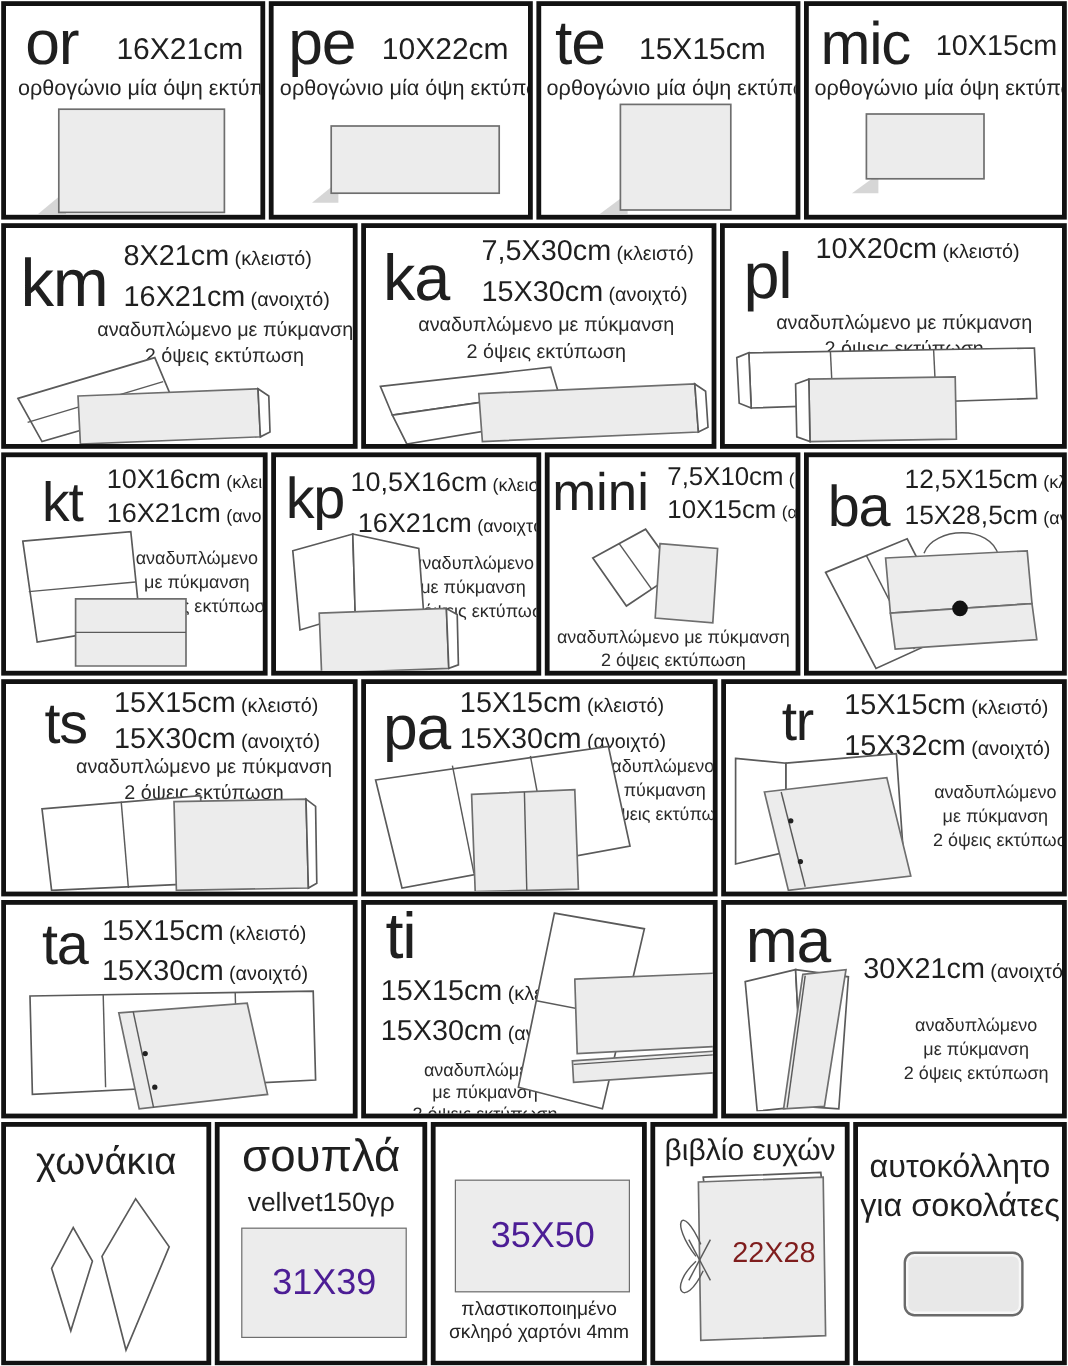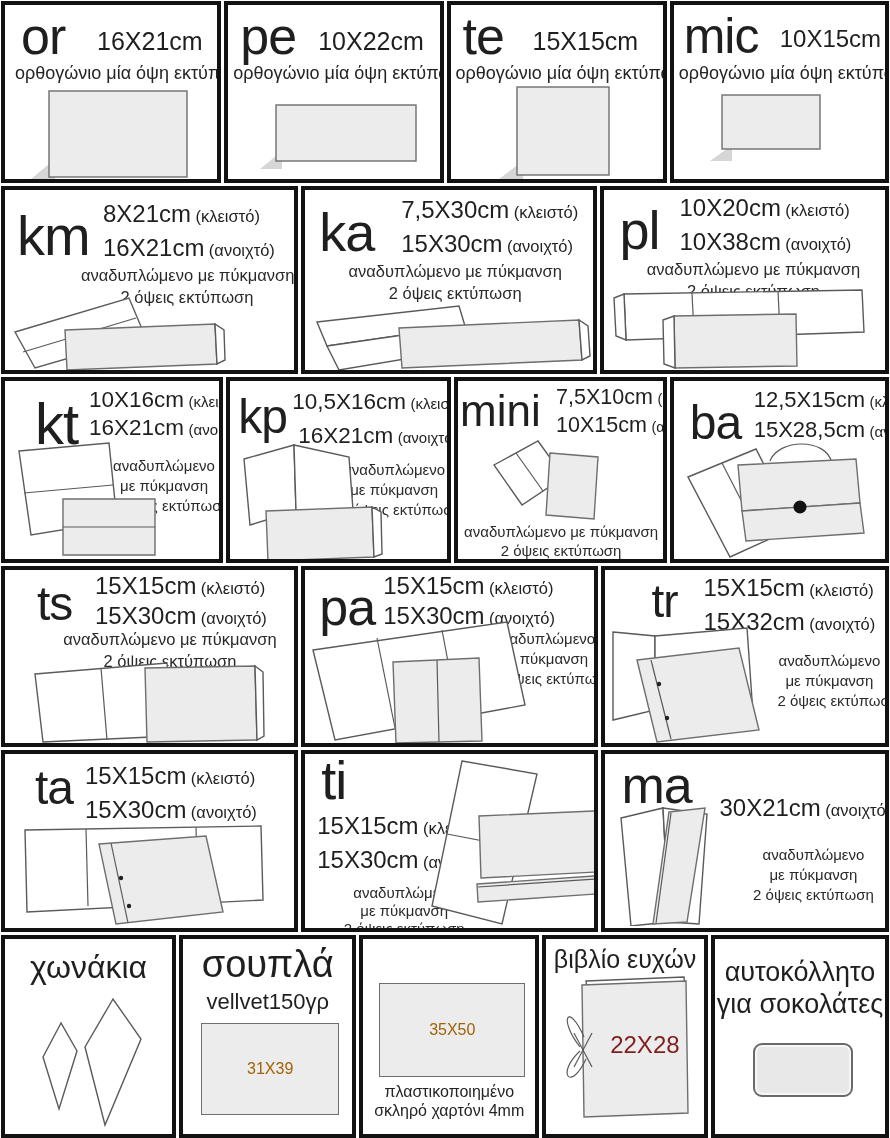--- a/index.html
+++ b/index.html
@@ -16,21 +16,21 @@
   .desc{position:absolute;font-size:18px;white-space:nowrap;color:#242424}
   .fold{position:absolute;font-size:16.5px;text-align:center;white-space:nowrap;color:#2a2a2a;line-height:1.2}
   .fold.sm{font-size:15px}
   .draw{position:absolute}
   .gr{fill:#ececec;stroke:#6e6e6e;stroke-width:1.4}
   .wh{fill:#ffffff;stroke:#5a5a5a;stroke-width:1.4}
   .ln{stroke:#5a5a5a;stroke-width:1.2;fill:none}
   .sh{fill:#c8c8c8;opacity:.75}
   .title{position:absolute;text-align:center;white-space:nowrap;color:#1f1f1f}
   .grbox{position:absolute;background:#ececec;border:1.5px solid #6e6e6e;display:flex;
-    align-items:center;justify-content:center;font-size:16px;color:#a16207}
+    align-items:center;justify-content:center;font-size:30px;color:#4c1d95}
   .note{position:absolute;font-size:16px;text-align:center;white-space:nowrap;color:#242424;width:100%}
   .ovl{position:absolute;font-size:24px;color:#7f1d1d;white-space:nowrap}
   .stickerbox{position:absolute;background:#e8e8e8;border:2px solid #6a6a6a;border-radius:9px;
     box-shadow:inset 0 0 0 2px #f7f7f7}
 </style>
 </head>
 <body>
 
 <div id="poster">
 
@@ -96,37 +96,36 @@
       <svg class="draw" style="left:2px;top:100px" width="286" height="80" viewBox="0 0 286 80">
         <polygon class="wh" points="10,32 152,16 158,36 20,56"></polygon>
         <polygon class="wh" points="20,56 158,36 164,58 32,80"></polygon>
         <polygon class="gr" points="92,38 272,30 275,70 95,78"></polygon>
         <polygon class="wh" points="272,30 281,36 283,66 275,70"></polygon>
       </svg>
     </div>
     <div class="cell" style="flex:292">
       <span class="code" style="left:16px;top:16px;font-size:54px">pl</span>
       <div class="szline" style="left:76px;top:4px"><span class="szv">10X20cm</span> <span class="szn">(κλειστό)</span></div>
-      <div class="szline" style="left:76px;top:38px"><span class="szv">10X38cm</span> <span class="szn">(ανοιχτό)</span></div>
       <div class="fold" style="left:30px;top:70px;width:240px">αναδυπλώμενο με πύκμανση</div>
       <div class="fold" style="left:30px;top:92px;width:240px">2 όψεις εκτύπωση</div>
       <svg class="draw" style="left:6px;top:94px" width="272" height="86" viewBox="0 0 272 86">
         <polygon class="wh" points="14,10 252,6 254,48 16,56"></polygon>
         <line class="ln" x1="82" y1="9" x2="84" y2="50"></line>
         <line class="ln" x1="168" y1="7" x2="170" y2="49"></line>
         <polygon class="wh" points="4,14 14,10 16,56 6,52"></polygon>
         <polygon class="gr" points="64,32 186,30 187,82 65,84"></polygon>
         <polygon class="wh" points="53,36 64,32 65,84 54,80"></polygon>
       </svg>
     </div>
   </div>
 
   <div class="row" style="height:186px">
     <div class="cell" style="flex:225">
-      <span class="code" style="left:30px;top:16px;font-size:58px">kt</span>
+      <span class="code" style="left:30px;top:16px;font-size:46px">kt</span>
       <div class="szline" style="left:84px;top:6px"><span class="szv" style="font-size:22.5px">10X16cm</span> <span class="szn" style="font-size:15px">(κλειστό)</span></div>
       <div class="szline" style="left:84px;top:34px"><span class="szv" style="font-size:22.5px">16X21cm</span> <span class="szn" style="font-size:15px">(ανοιχτό)</span></div>
       <div class="fold sm" style="left:104px;top:76px;width:110px">αναδυπλώμενο</div>
       <div class="fold sm" style="left:104px;top:96px;width:110px">με πύκμανση</div>
       <div class="fold sm" style="left:104px;top:116px;width:110px">2 όψεις εκτύπωση</div>
       <svg class="draw" style="left:2px;top:60px" width="152" height="118" viewBox="0 0 152 118">
         <polygon class="wh" points="12,10 102,2 110,80 24,94"></polygon>
         <line class="ln" x1="17" y1="52" x2="106" y2="44"></line>
         <polygon class="gr" points="56,58 148,58 148,114 56,114"></polygon>
         <line class="ln" x1="56" y1="86" x2="148" y2="86"></line>

